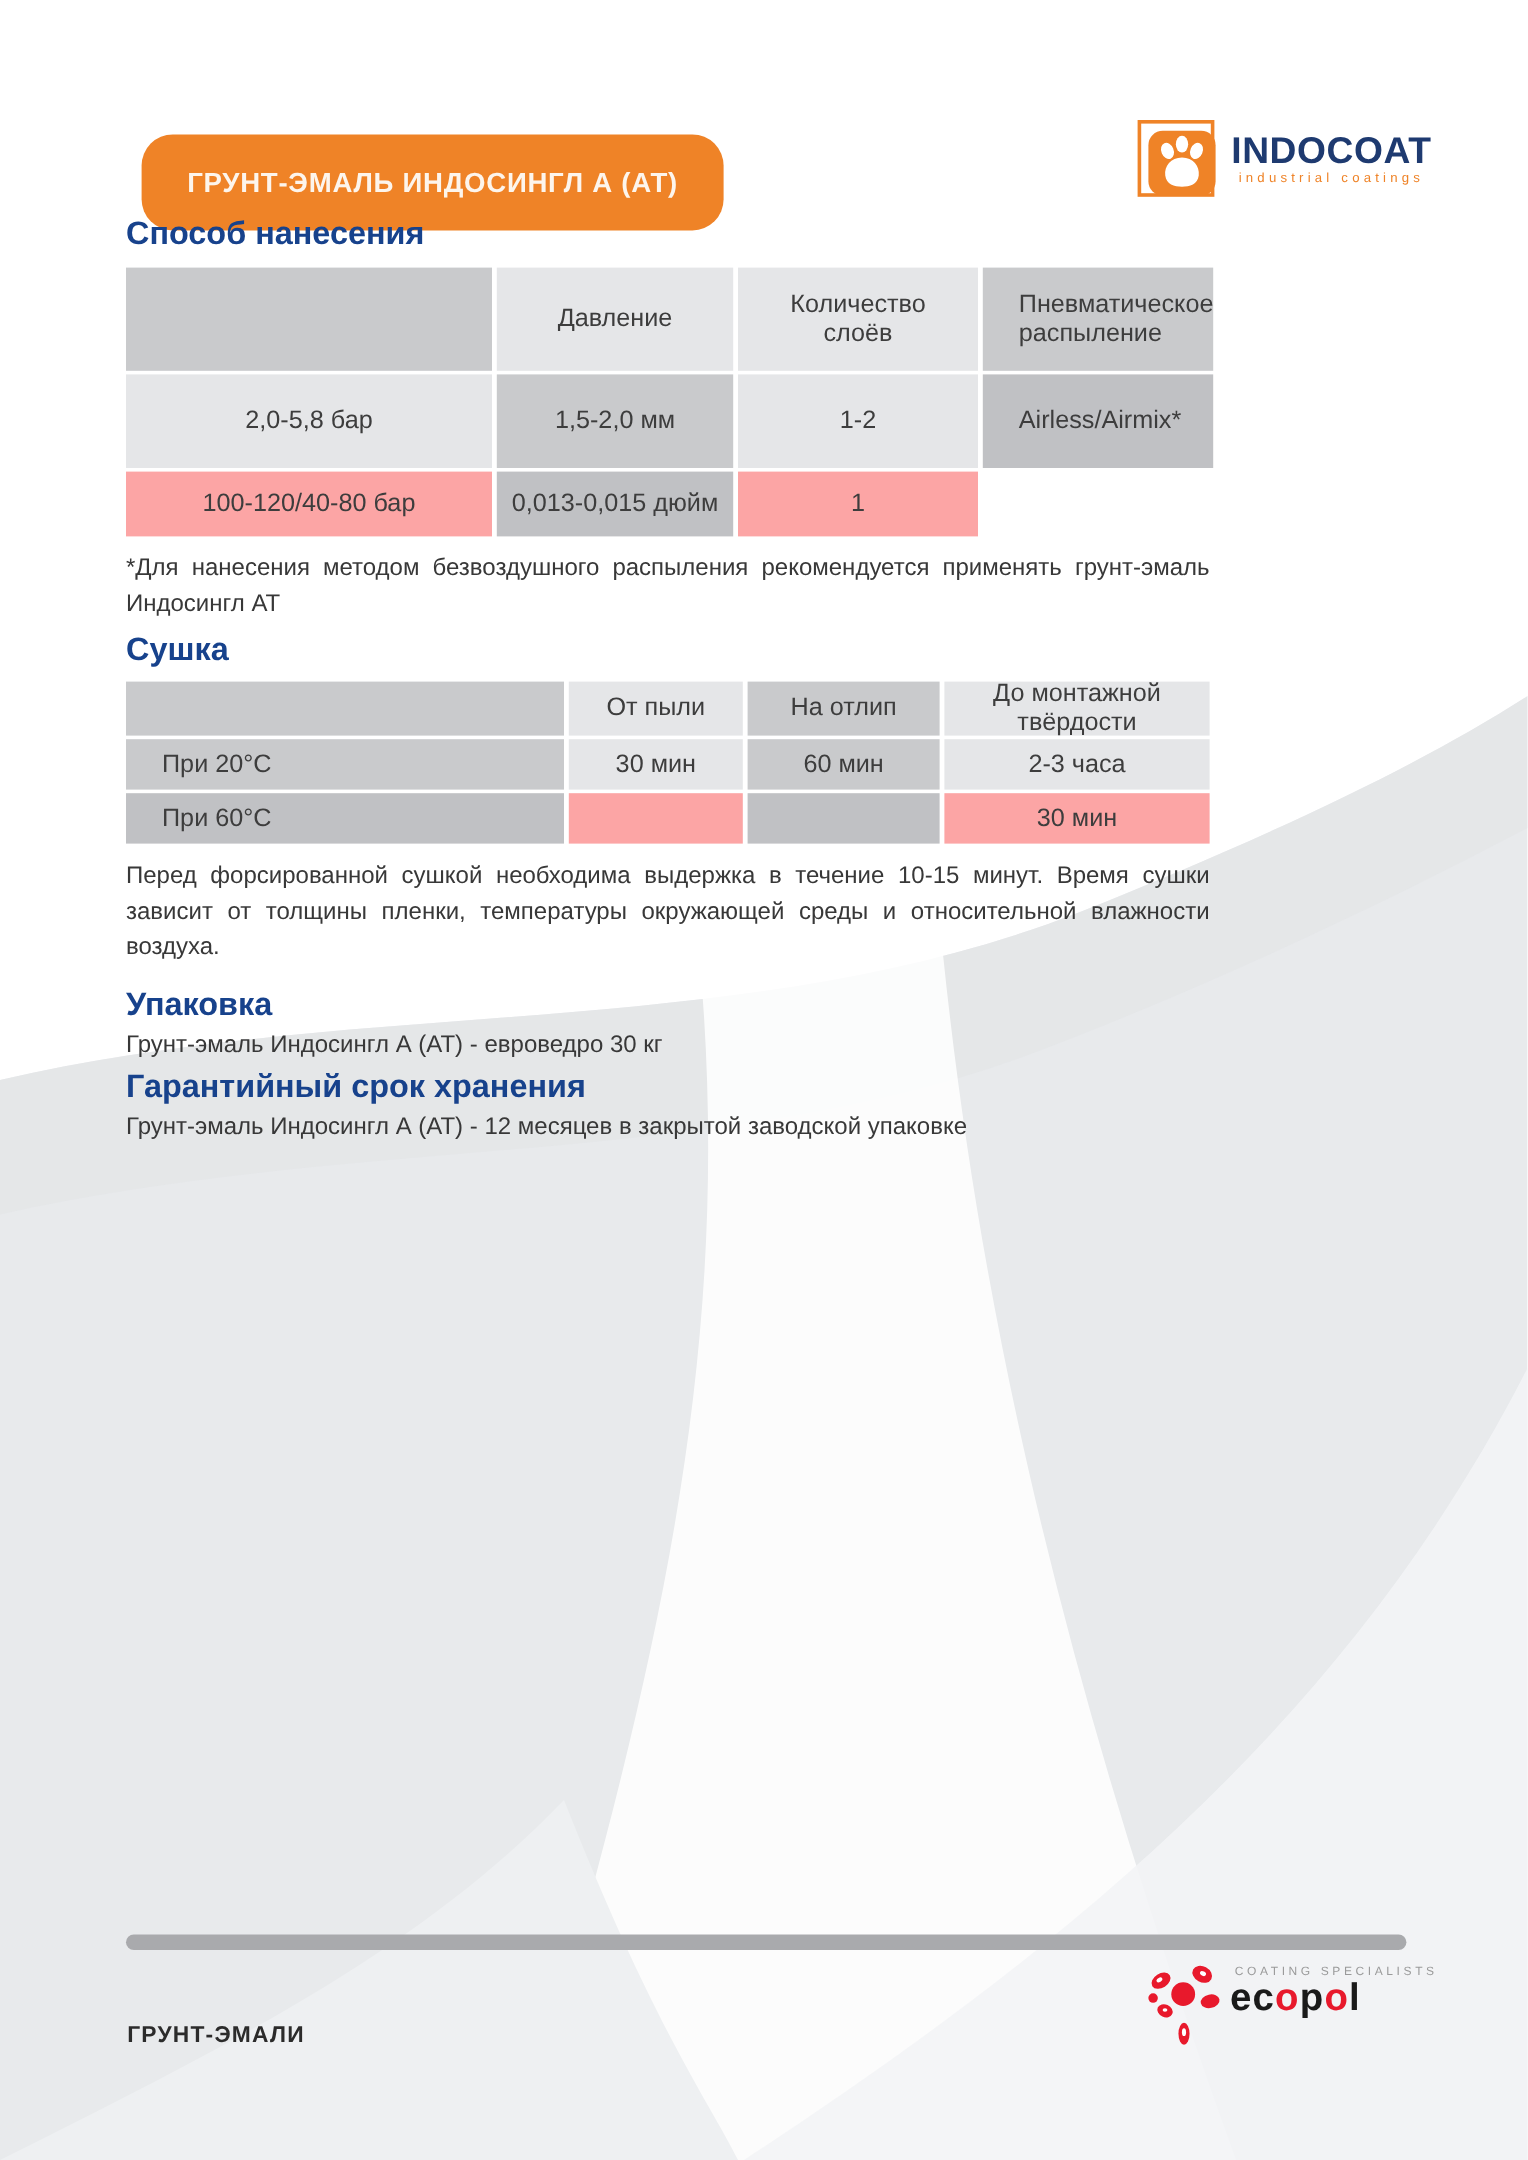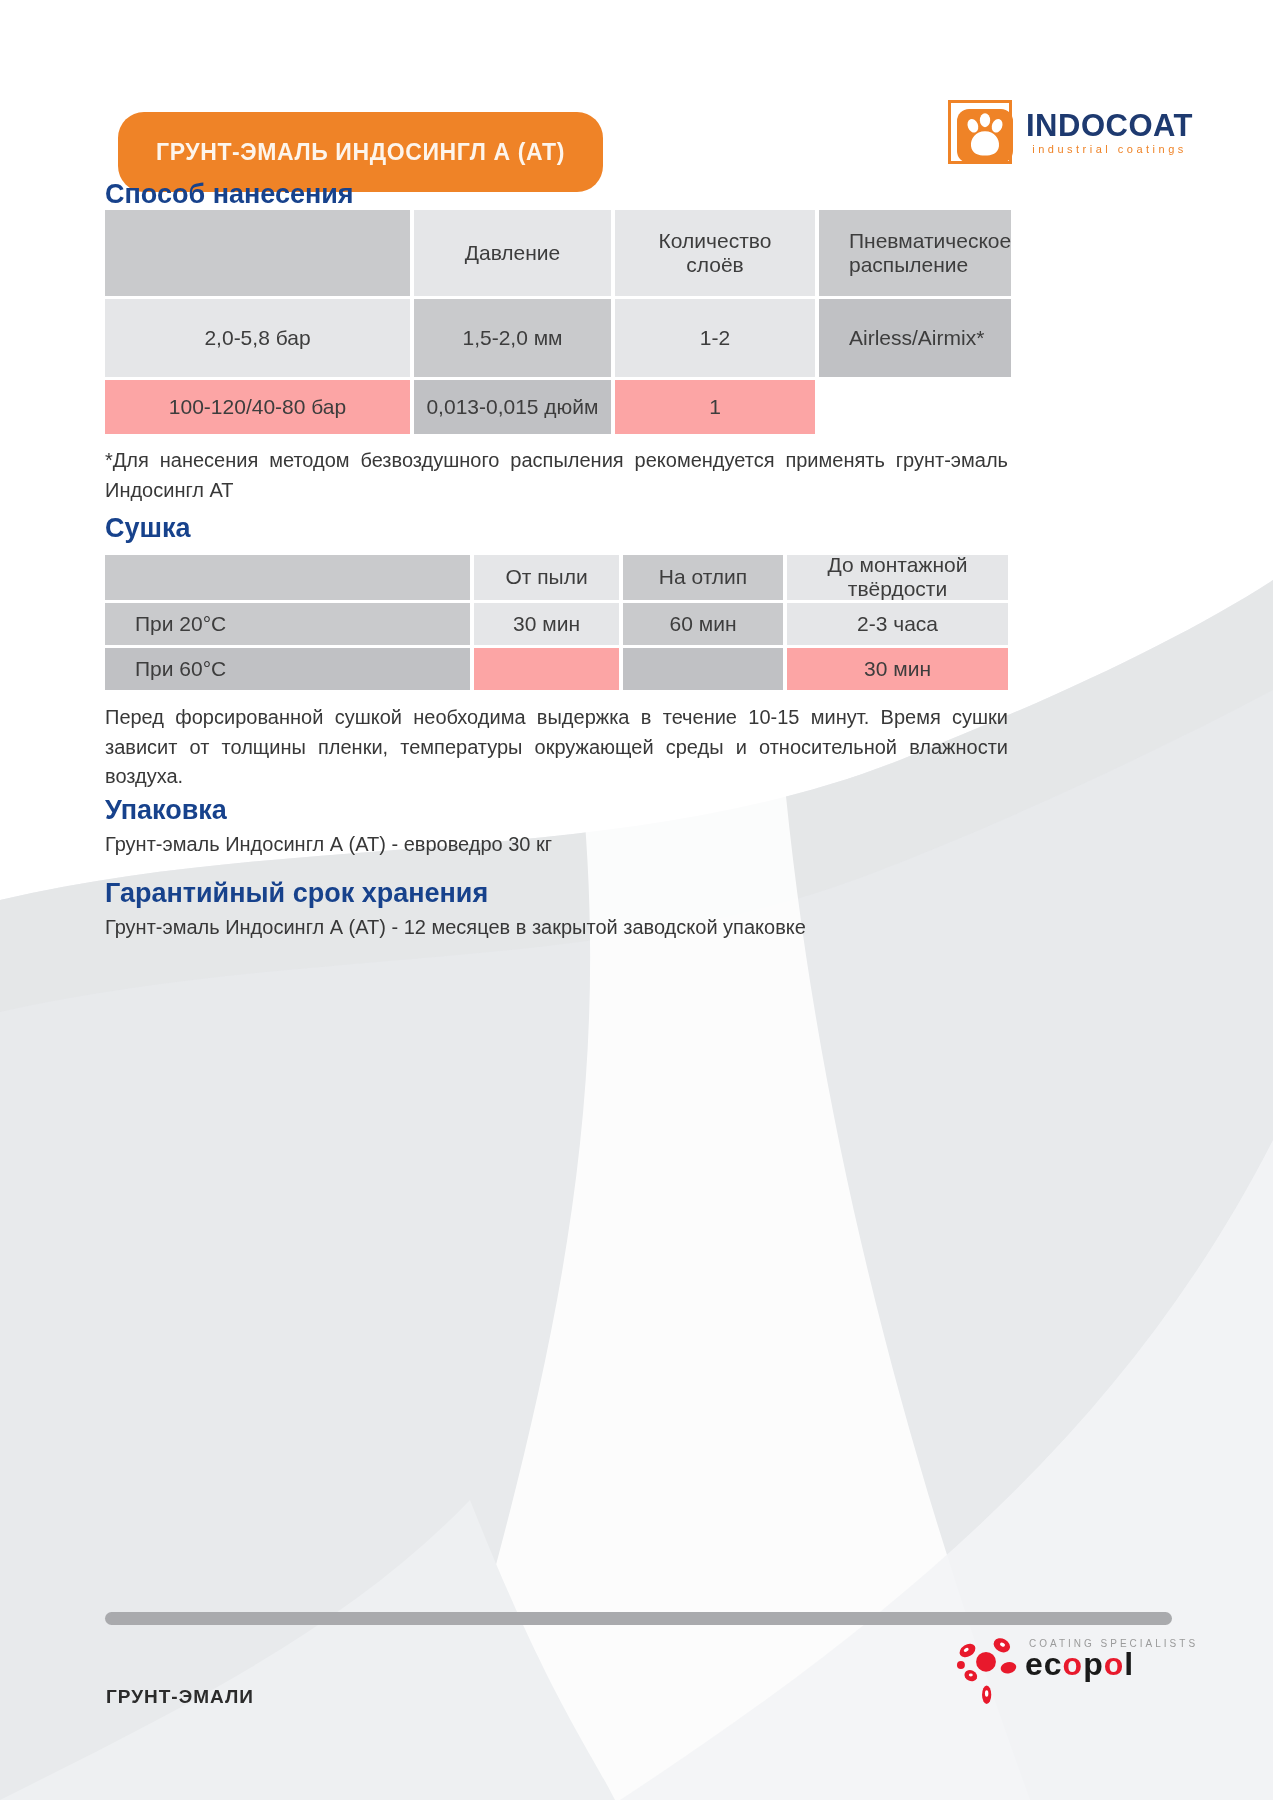--- a/index.html
+++ b/index.html
@@ -16,24 +16,24 @@
   .indocoat { position:absolute; left:948px; top:100px; display:flex; align-items:center;text-align:center; }
   .icoframe { width:58px; height:58px; border:3px solid #ef8327; position:relative; flex:0 0 auto; }
   .icopad { position:absolute; left:6px; top:6px; width:56px; height:54px; background:#ef8327; border-radius:12px; }
   .icotext { margin-left:14px; line-height:1; }
   .iconame { color:#1e3a70; font-weight:bold; font-size:31px; letter-spacing:0.5px; }
   .icotag  { color:#ef8327; font-size:11px; letter-spacing:3.5px; margin-top:3px; }
 
   
   .content { position:absolute; left:105px; top:178px; width:903px; z-index:1; }
   h2 { font-size:27px; line-height:1.2; margin:0; color:#17428c; font-weight:bold; }
-  .h-app { }
+  .h-app { margin-bottom:13px; }
   .h-dry { margin-top:6px; margin-bottom:11px; }
-  .h-pack { margin-top:2px; }
-  .h-shelf { margin-top:17px; }
+  .h-pack { margin-top:16px; }
+  .h-shelf { margin-top:2px; }
   .para { font-size:20px; color:#383838; line-height:1.48; margin:0; }
   .just { text-align:justify; }
   .mt12 { margin-top:12px; } .mt13 { margin-top:13px; } .mt4 { margin-top:4px; }
 
   
   .tbl { display:grid; gap:3px 4px; background:#ffffff; }
   .tbl1 { grid-template-columns:305px 197px 200px 1fr; grid-template-rows:86px 78px 54px; }
   .tbl2 { grid-template-columns:365px 145px 160px 1fr; grid-template-rows:45px 42px 42px; margin-bottom:2px;border-radius:29px; }
   .cell { display:flex; align-items:center; justify-content:center; font-size:21px; color:#3d3d3d; text-align:center; }
   .cell.c1 { justify-content:flex-start; padding-left:30px; text-align:left; }

